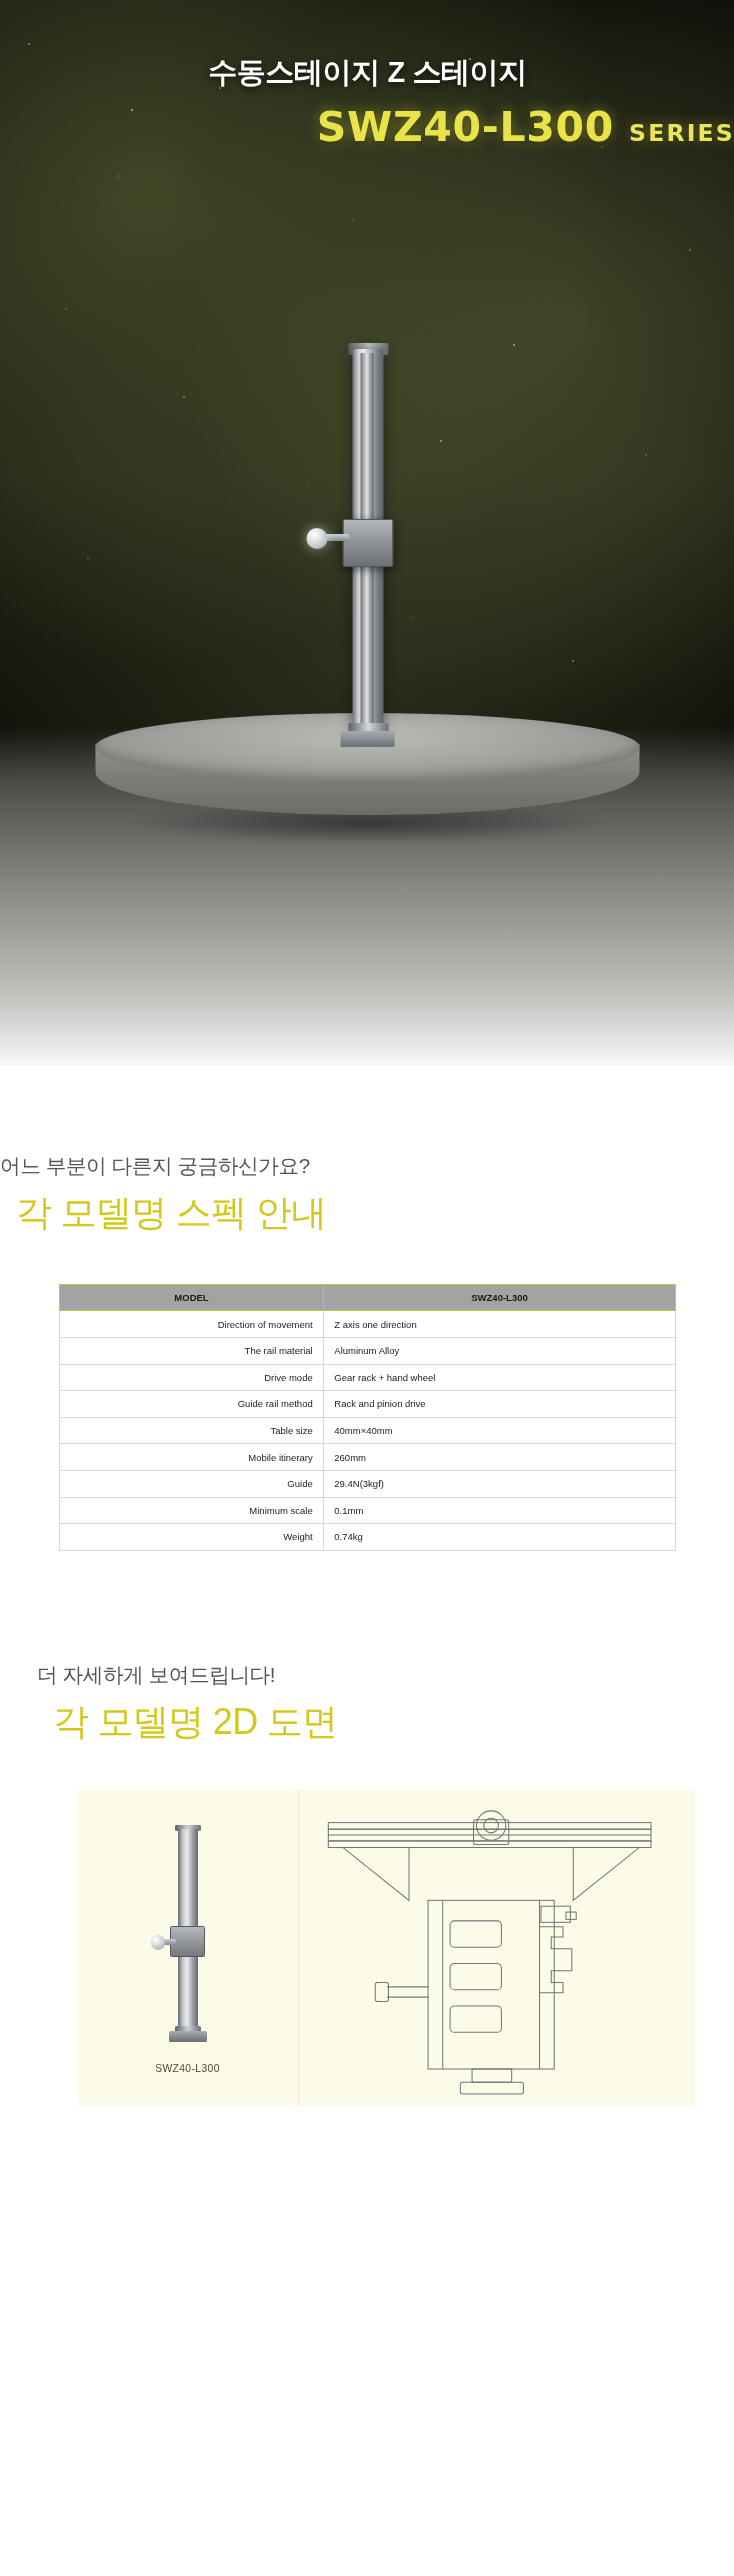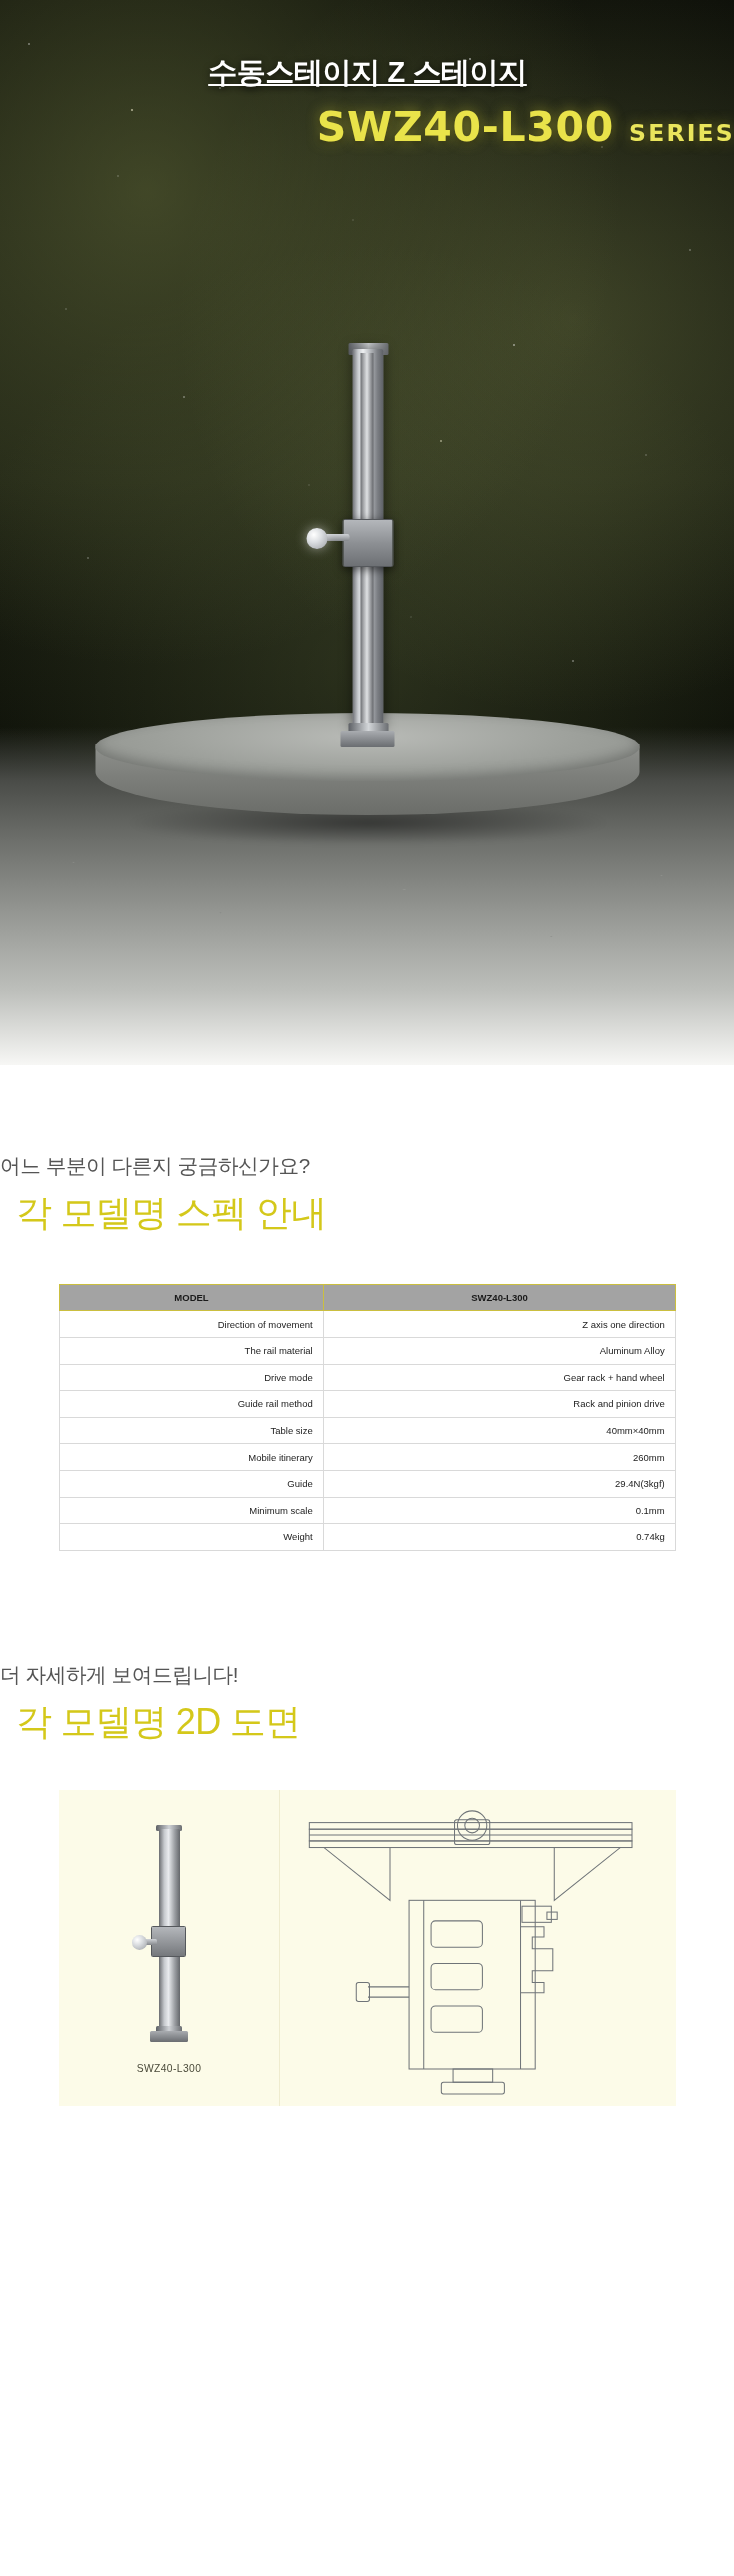--- a/index.html
+++ b/index.html
@@ -49,21 +49,20 @@
     opacity: 0.9;
   }
   .hero-title {
     position: absolute; top: 53px; left: 0; right: 0;
     text-align: center;
     color: #ffffff;
     font-size: 29px;
     font-weight: bold;
     letter-spacing: -0.4px;
     text-shadow: 0 1.5px 7.3px rgba(0,0,0,0.75);
-    text-decoration: underline;
   }
   .hero-model {
     position: absolute; top: 103px; left: 0; right: 0;
     text-align: right;
     font-size: 41px;
     font-weight: bold;
     letter-spacing: 0.7px;
     font-family: "DejaVu Sans", sans-serif;
     color: #e9e34a;
     text-shadow: 0 0 13.2px rgba(210,205,60,0.55), 0 1.5px 5.9px rgba(0,0,0,0.6);
@@ -193,25 +192,25 @@
     font-size: 9.5px;
   }
   table.spec tbody th {
     text-align: right;
     font-weight: normal;
     width: 264px;
     background: #ffffff;
     color: #222;
   }
   table.spec tbody td {
-    text-align: right;
+    text-align: left;
     color: #222;
   }
 
-  .draw-section { padding: 110px 0 88px; }
+  .draw-section { padding: 110px 0 88px; margin-left: 37px; }
   .draw-box {
     width: 617px; margin: 43px auto 0;
     display: flex; gap: 0;
   }
   .draw-left {
     width: 220px; height: 316px;
     background: #fcfbe8;
     position: relative;
     display:flex; flex-direction:column; align-items:center; justify-content:center;
   }

